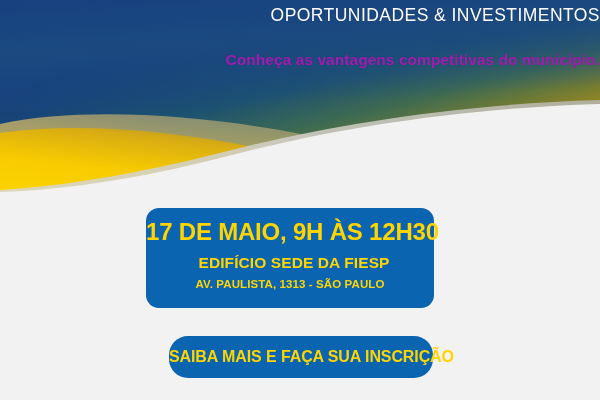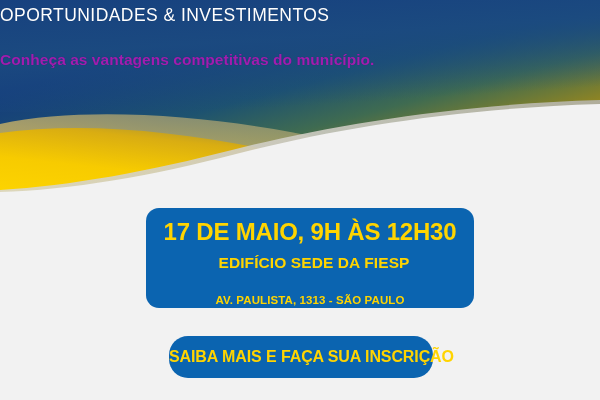--- a/index.html
+++ b/index.html
@@ -37,21 +37,21 @@
     width: 600px;
     height: 200px;
   }
 
   
   .header-text {
     position: absolute;
     left: 0;
     top: 0;
     width: 600px;
-    text-align: left;
+    text-align: right;
     z-index: 5;
     pointer-events: none;
   }
   .eyebrow-title {
     margin: 0;
     padding-top: 5px;
     color: #ffffff;
     font-size: 17.5px;
     font-weight: 400;
     letter-spacing: 0.45px;
@@ -67,21 +67,21 @@
     letter-spacing: 0.05px;
     line-height: 1.2;
     text-shadow: 0 0 1px rgba(0,0,0,0.18);
   }
 
   
   .info-card {
     position: absolute;
     left: 146px;
     top: 208px;
-    width: 328px;
+    width: 288px;
     height: 100px;
     background: #0b64b0;
     border-radius: 13px;
     text-align: center;
     box-sizing: border-box;
     padding-top: 10px;
     z-index: 6;
   }
   .info-date {
     margin: 0;
@@ -97,21 +97,21 @@
     padding-top: 8px;
     color: #ffd400;
     font-size: 15.5px;
     font-weight: 700;
     letter-spacing: 0.1px;
     line-height: 1.18;
     white-space: nowrap;
     padding-left: 8px;
   }
   .info-address {
-    margin: 16px;
+    margin: 0;
     padding-top: 5px;
     color: #ffd400;
     font-size: 11.5px;
     font-weight: 700;
     letter-spacing: 0.1px;
     line-height: 1.18;
     white-space: nowrap;
   }
 
   

